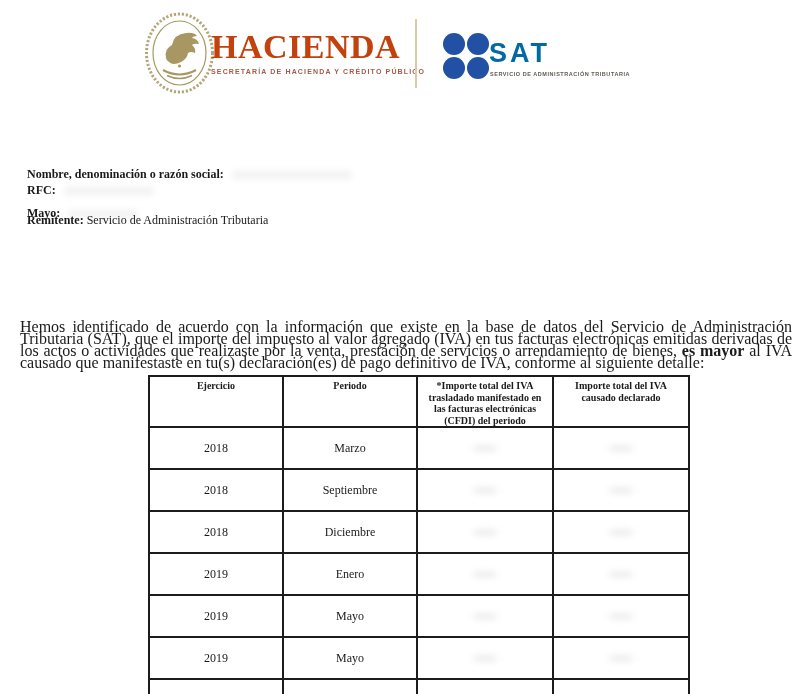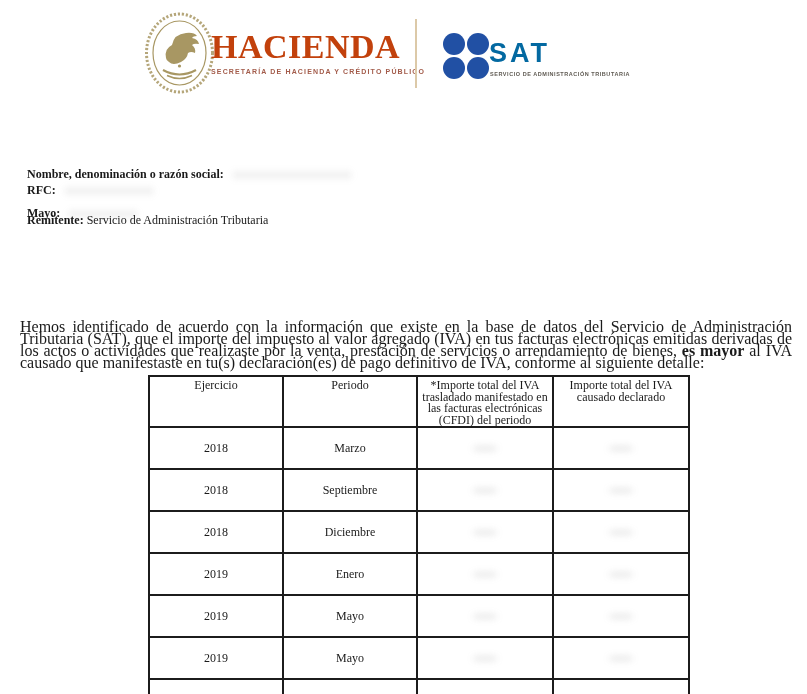--- a/index.html
+++ b/index.html
@@ -65,21 +65,21 @@
   .iva-table{
     position:absolute;left:148px;top:375px;width:540px;
     border-collapse:collapse;table-layout:fixed;
   }
   .iva-table th,.iva-table td{
     border:2px solid #1c1c1c;
     text-align:center;padding:0 4px;
     overflow:hidden;
   }
   .iva-table th{
-    font-weight:normal;font-size:12px;line-height:11.6px;
+    font-weight:bold;font-size:10px;line-height:11.6px;
     vertical-align:top;height:45px;padding-top:3px;
   }
   .iva-table td{
     font-size:12px;vertical-align:middle;height:40px;
   }
   .iva-table tr.partial td{height:22px;border-top:2px solid #1c1c1c;}
   .smudge{
     display:inline-block;width:26px;height:7px;border-radius:50%;
     background:rgba(110,110,110,.12);
     -webkit-filter:blur(3px);filter:blur(3px);

